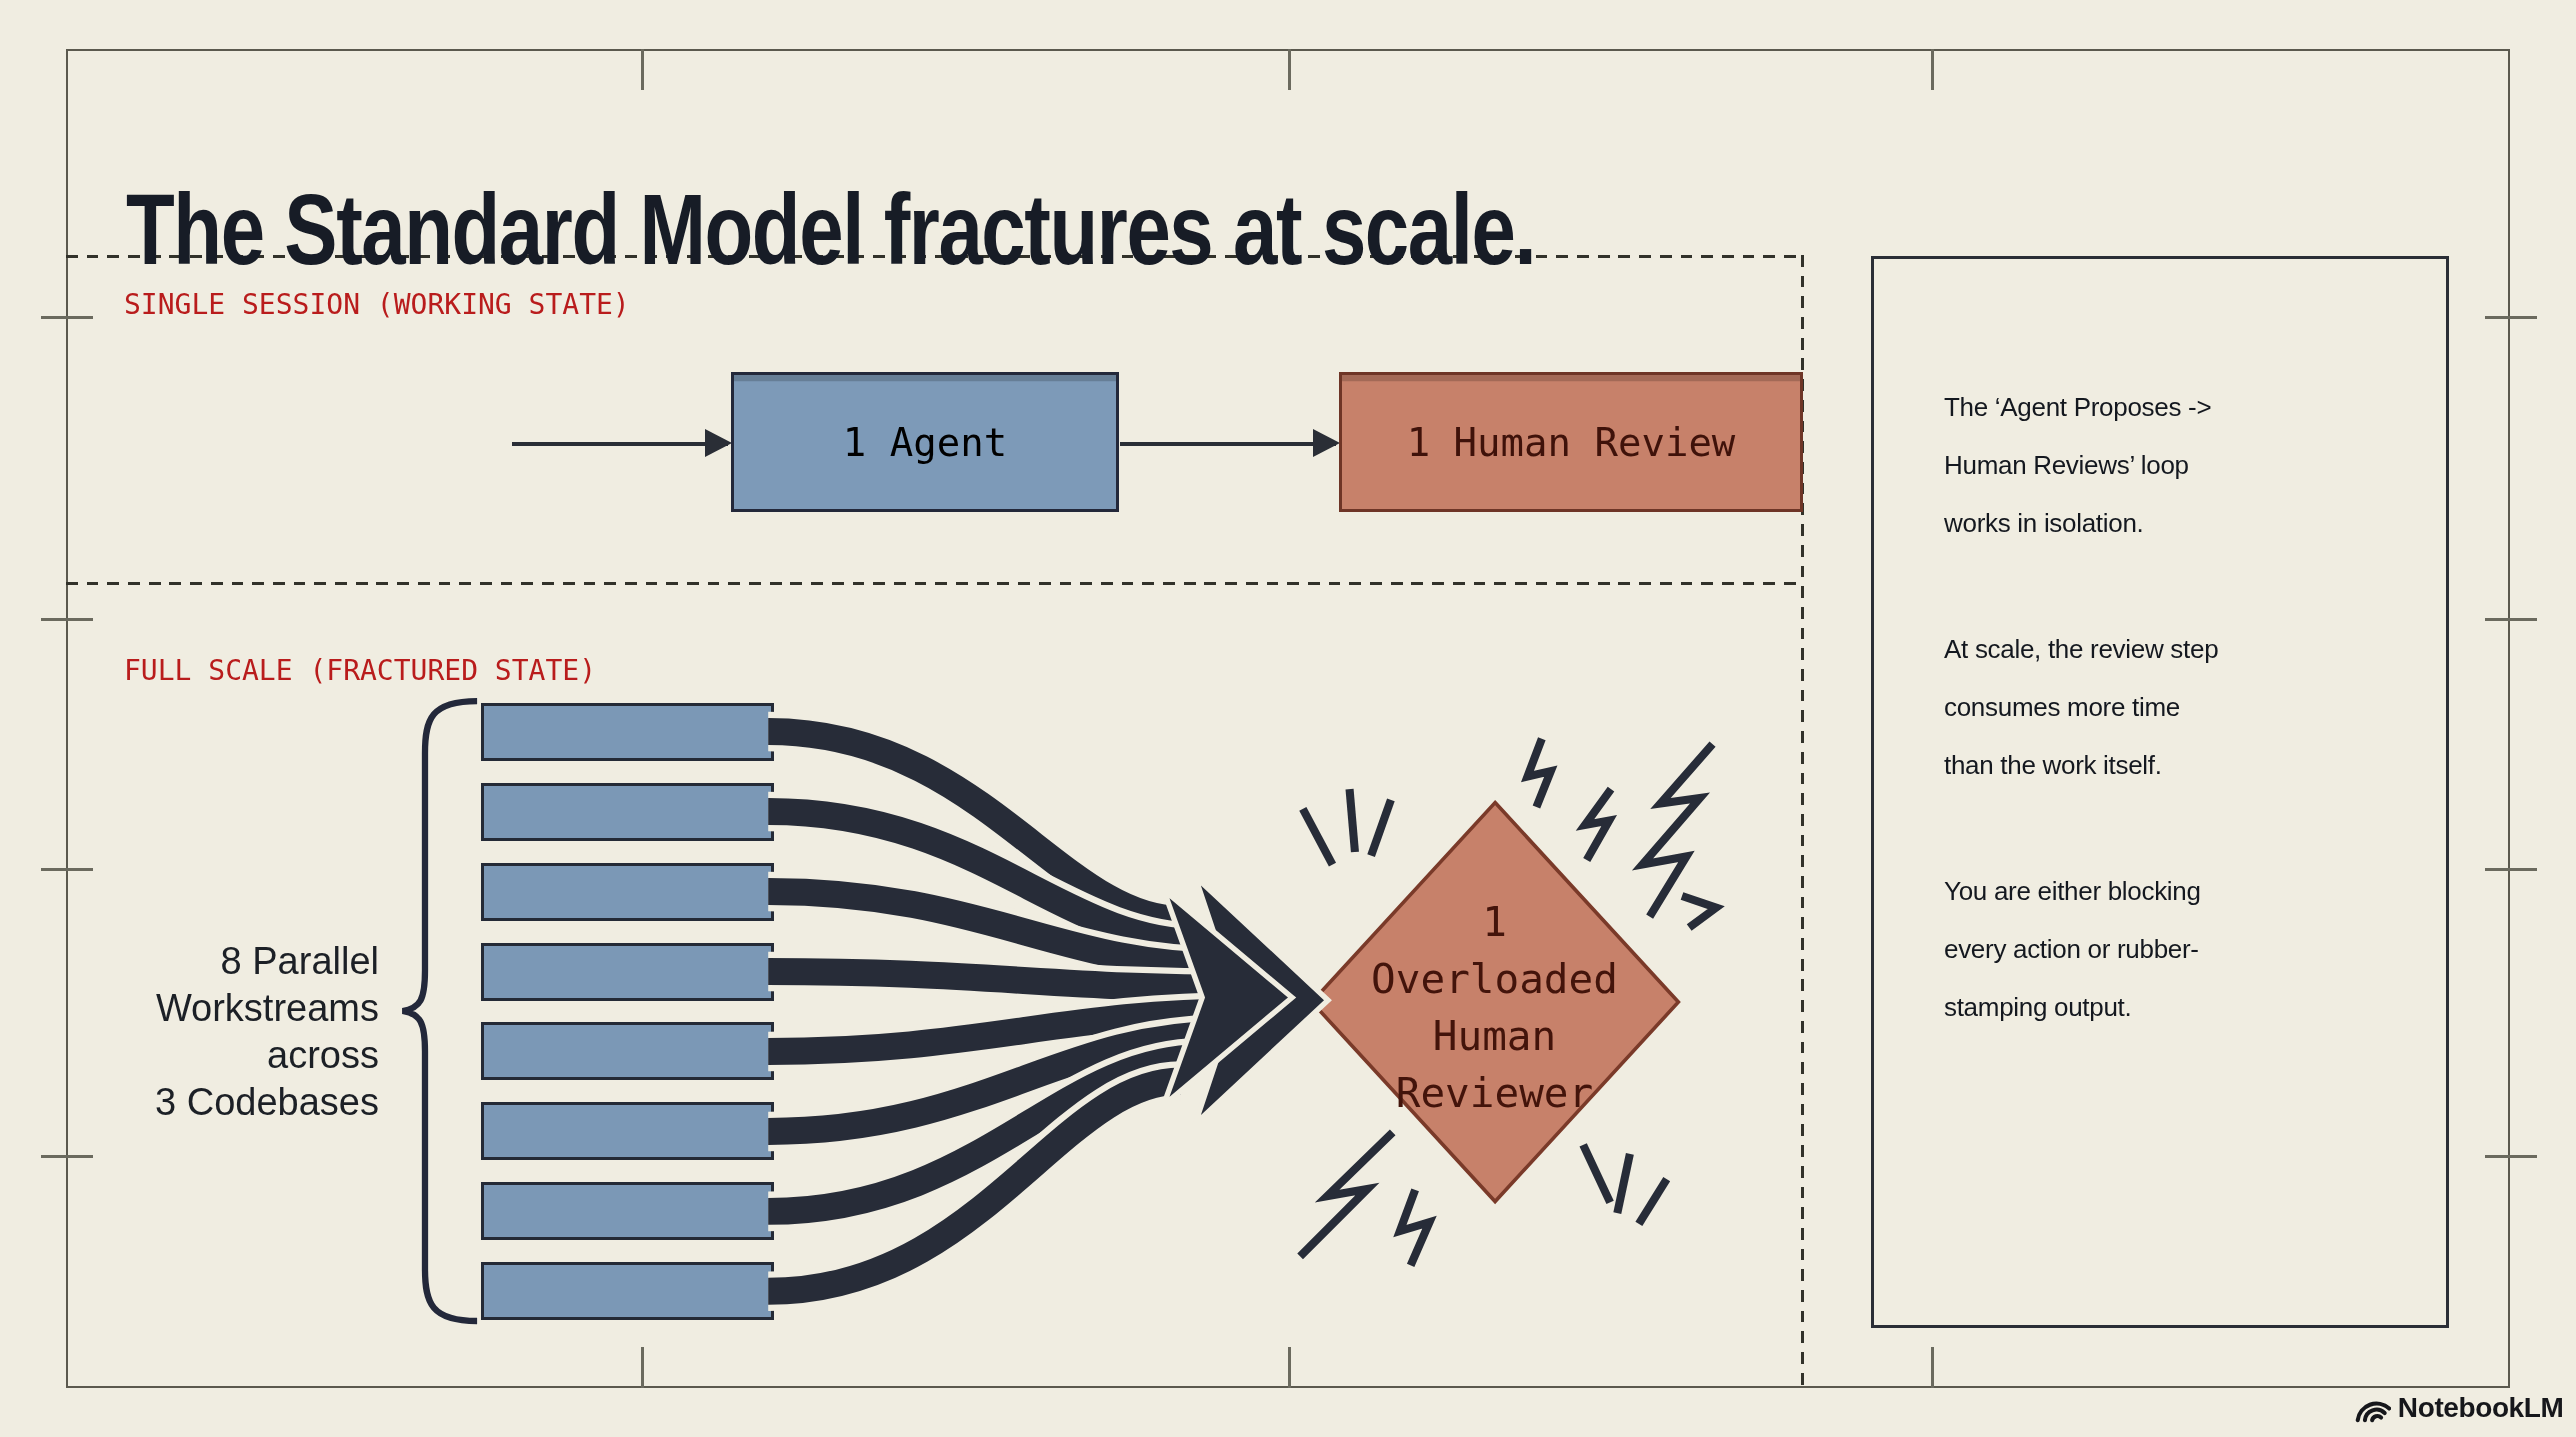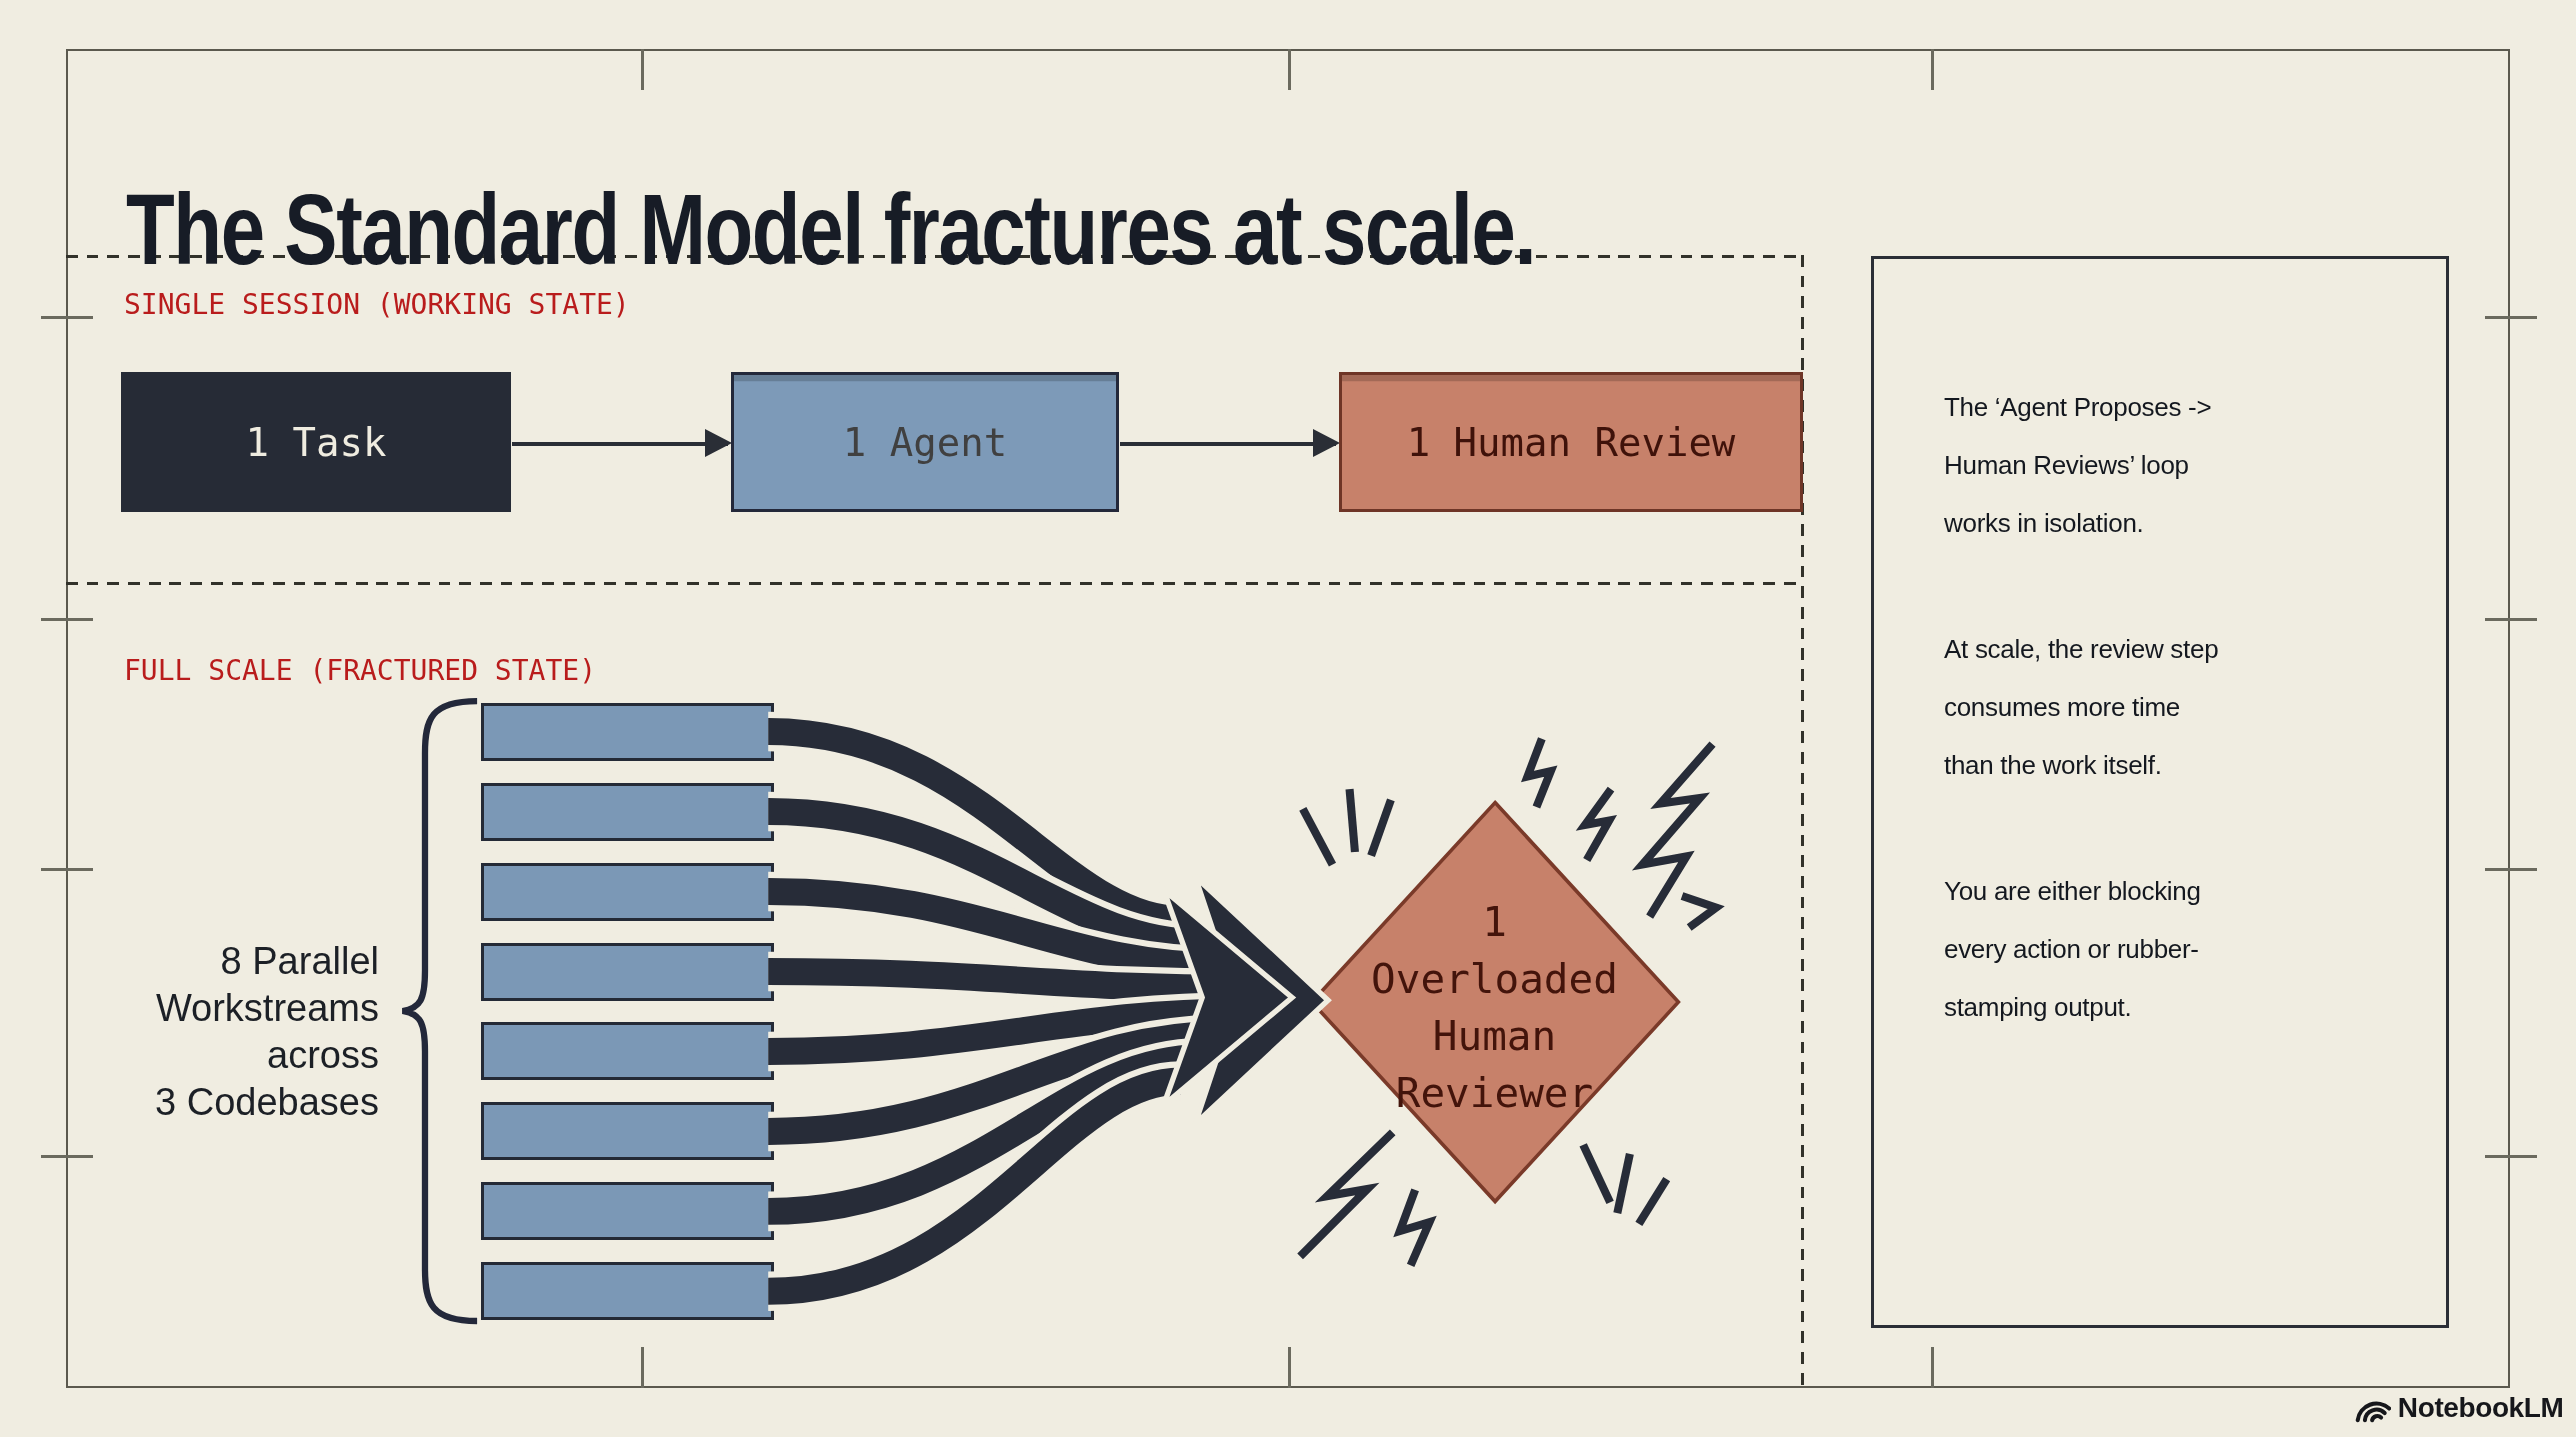--- a/index.html
+++ b/index.html
@@ -23,21 +23,21 @@
     letter-spacing:-1.8px;color:#171c26;white-space:nowrap;
     transform:scaleX(.79);transform-origin:left top;}
   
   .mono{font-family:"DejaVu Sans Mono","Liberation Mono",monospace;}
   .section-label{position:absolute;font-size:28px;color:#b91c1c;letter-spacing:0;white-space:nowrap;}
   
   .flow-box{position:absolute;top:372px;height:140px;box-sizing:border-box;
     display:flex;align-items:center;justify-content:center;
     font-family:"DejaVu Sans Mono","Liberation Mono",monospace;font-size:39px;}
   .flow-box.dark{background:#262b36;color:#efece0;}
-  .flow-box.blue{background:#7d9ab8;color:#404040;border:3.6px solid #23283a;
+  .flow-box.blue{background:#7d9ab8;color:#000000;border:3.6px solid #23283a;
     box-shadow:inset 0 6.3px 0 rgba(0,0,0,.18);}
   .flow-box.salmon{background:#c7816a;color:#3f120a;border:3.6px solid #6e3526;
     box-shadow:inset 0 6.3px 0 rgba(0,0,0,.18);}
   .connector{position:absolute;top:442px;height:3.6px;background:#2a2e36;}
   .connector .head{position:absolute;right:-3.6px;top:-12.6px;width:0;height:0;
     border-left:27px solid #2a2e36;border-top:14.4px solid transparent;border-bottom:14.4px solid transparent;}
   
   .ws-bar{position:absolute;left:0;width:293px;height:58px;box-sizing:border-box;
     background:#7b98b6;border:3.6px solid #242a36;}
   .ws-bars{position:absolute;left:481px;top:0;width:293px;height:1438px;}
@@ -84,21 +84,20 @@
   <div class="tick h" style="left:2485px;top:1155px;"></div>
 
   <div class="dash-h" style="left:66px;top:255px;width:1736px;"></div>
   <div class="dash-h" style="left:66px;top:582px;width:1736px;"></div>
   <div class="dash-v" style="left:1801px;top:255px;height:1136px;"></div>
 
   <h1 class="title">The Standard Model fractures at scale.</h1>
 
   <div class="section-label mono" style="left:124px;top:288px;">SINGLE SESSION (WORKING STATE)</div>
 
-  <div class="flow-box dark" style="left:121px;width:390px;">1 Task</div>
   <div class="connector" style="left:512px;width:216px;">
     <span class="head"></span>
   </div>
   <div class="flow-box blue" style="left:731px;width:388px;">1 Agent</div>
   <div class="connector" style="left:1120px;width:216px;">
     <span class="head"></span>
   </div>
   <div class="flow-box salmon" style="left:1339px;width:464px;">1 Human Review</div>
 
   <div class="section-label mono" style="left:124px;top:654px;">FULL SCALE (FRACTURED STATE)</div>

